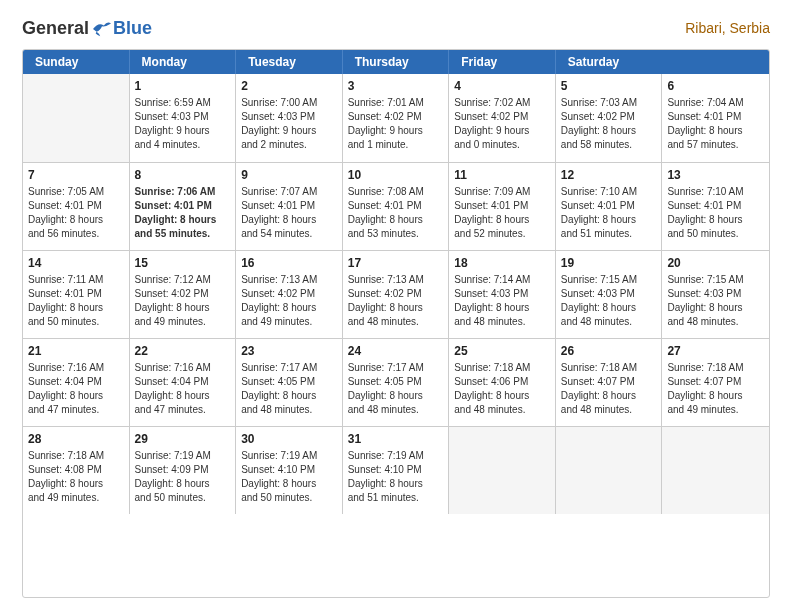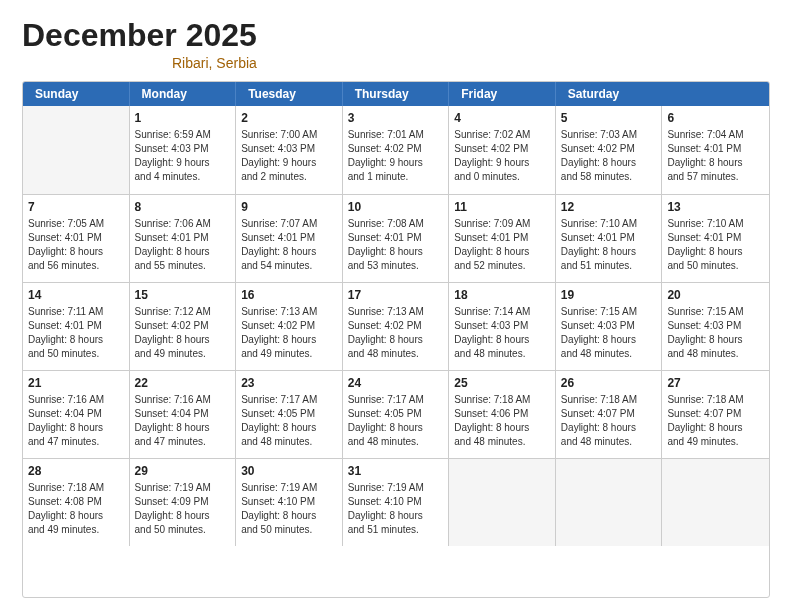--- a/index.html
+++ b/index.html
@@ -110,22 +110,31 @@
       font-size: 10px;
       color: #333;
       line-height: 1.4;
     }
   </style>
 </head>
 <body>
 
 <div class="page">
   <div class="header">
+    <div class="logo">
+      <div class="logo-text">
+        <span class="logo-general">General</span>
+        <svg class="logo-bird" viewBox="0 0 24 20" fill="none">
+          <path d="M2 10 Q8 2 14 6 Q18 1 22 4 Q16 8 12 7 Q10 12 6 13 Z" fill="#2c6bb5"></path>
+          <path d="M6 13 Q9 15 10 18 Q7 17 5 15 Z" fill="#2c6bb5"></path>
+        </svg>
+        <span class="logo-blue">Blue</span>
+      </div>
+    </div>
     <div class="title-block">
-      <div class="month-title">December 2025</div>
       <div class="location">Ribari, Serbia</div>
     </div>
   </div>
 
   <div class="calendar">
     <div class="cal-header-row">
     <div class="cal-header-cell">Sunday</div>
         <div class="cal-header-cell">Monday</div>
         <div class="cal-header-cell">Tuesday</div>
         <div class="cal-header-cell">Thursday</div>
@@ -181,21 +190,21 @@
         <div class="cal-row" style="min-height: 88px;">
           <div class="cal-cell">
             <span class="day-num">7</span>
             <div class="cell-info" style="white-space: pre-line;">Sunrise: 7:05 AM
 Sunset: 4:01 PM
 Daylight: 8 hours
 and 56 minutes.</div>
           </div>
           <div class="cal-cell">
             <span class="day-num">8</span>
-            <div class="cell-info" style="white-space: pre-line;">Sunrise: 7:06 AM
+            <div class="cell-info" style="white-space: pre-line; font-weight: bold;">Sunrise: 7:06 AM
 Sunset: 4:01 PM
 Daylight: 8 hours
 and 55 minutes.</div>
           </div>
           <div class="cal-cell">
             <span class="day-num">9</span>
             <div class="cell-info" style="white-space: pre-line;">Sunrise: 7:07 AM
 Sunset: 4:01 PM
 Daylight: 8 hours
 and 54 minutes.</div>

